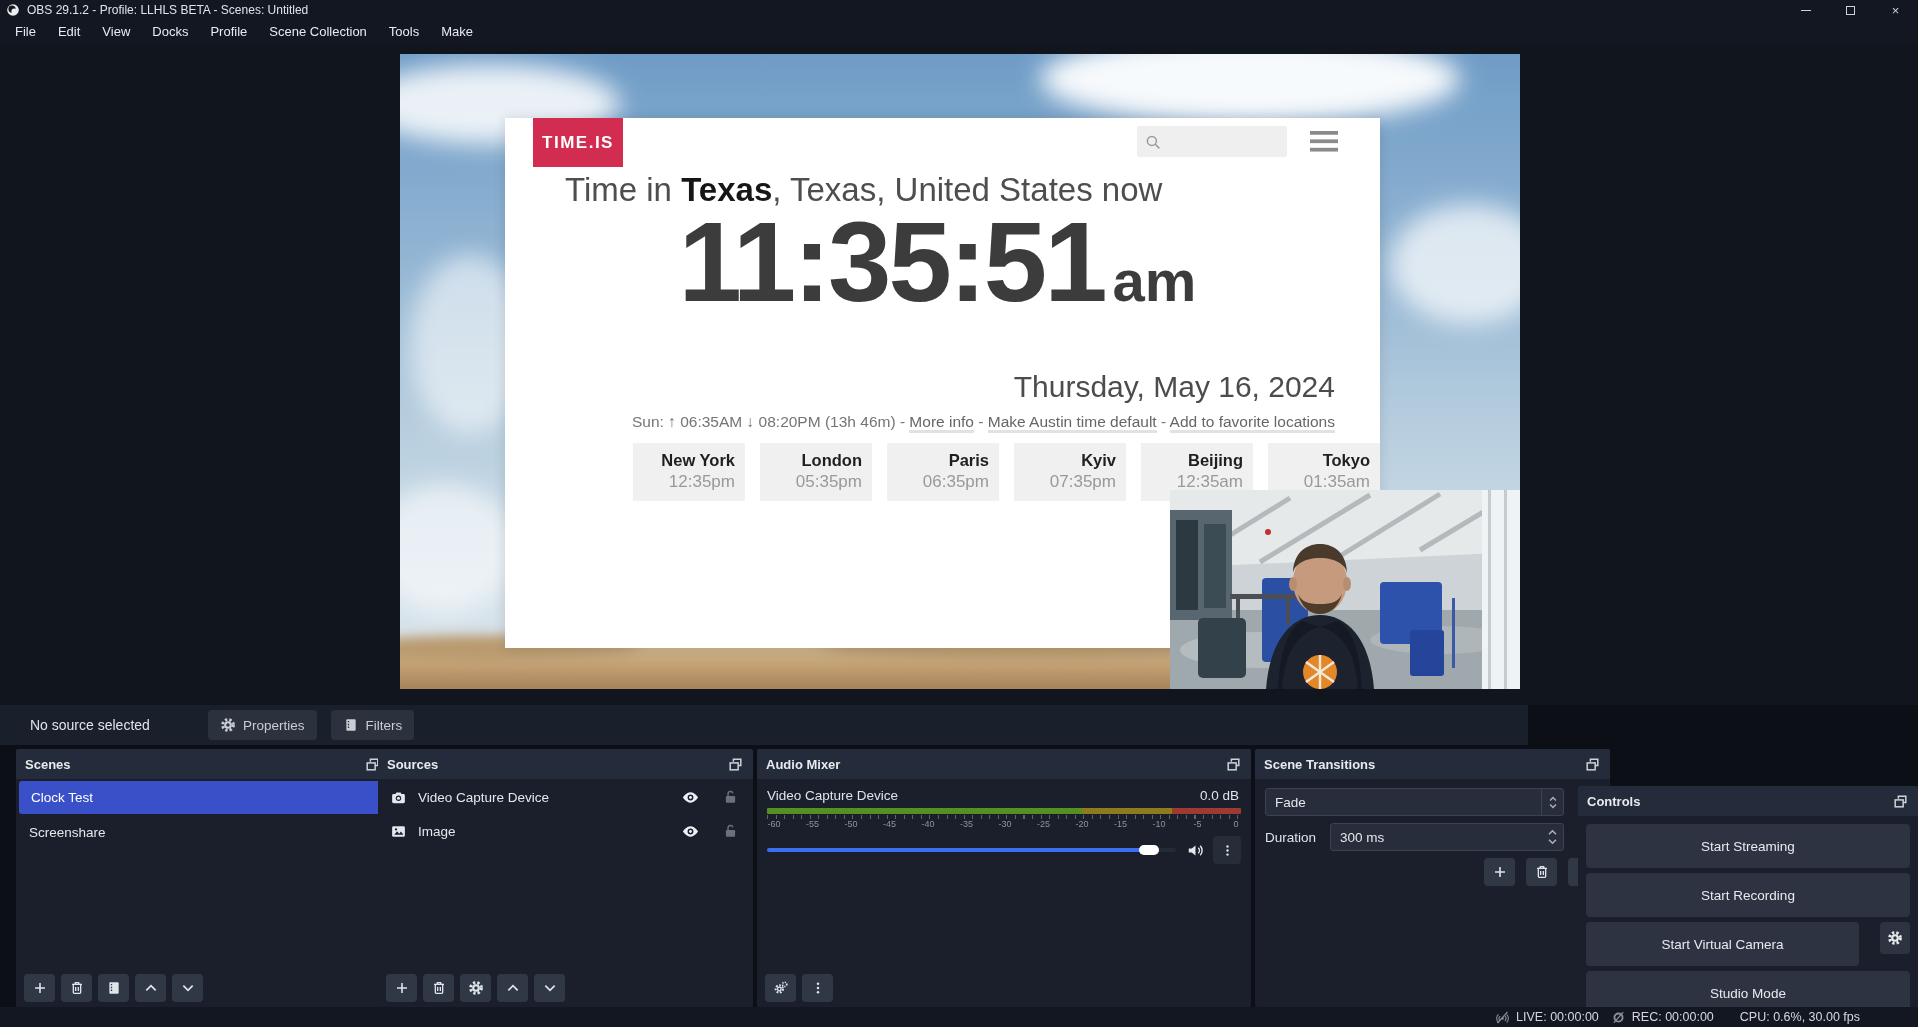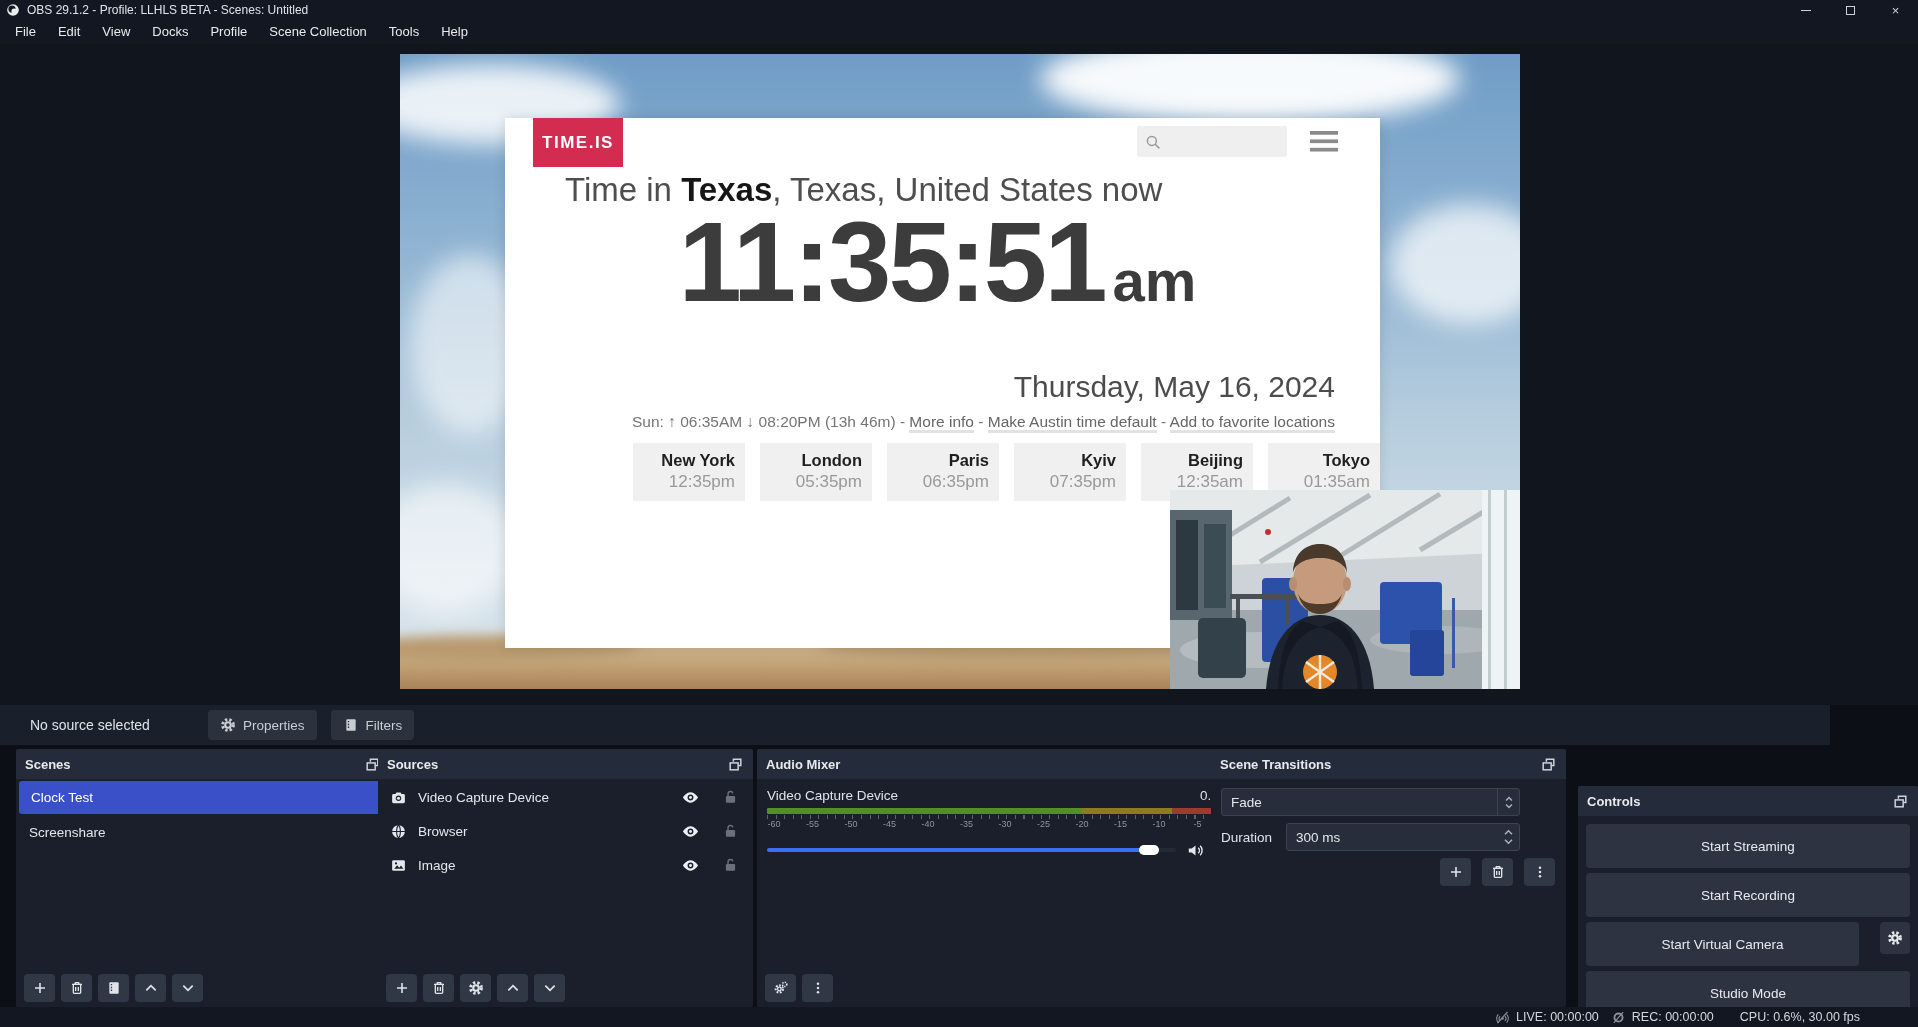--- a/index.html
+++ b/index.html
@@ -57,21 +57,21 @@
   .ti-sun { position:absolute; right:45px; top:295px; font-size:15.5px; color:#757575; white-space:nowrap; }
   .ti-sun a { color:#666; text-decoration:none; border-bottom:3px solid #e2e2e2; }
   .ti-cities { position:absolute; left:128px; top:325px; display:flex; gap:15px; }
   .city-block { width:112px; height:58px; background:#f0f0f0; text-align:right; padding:8px 10px 0 0; }
   .city-name { font-size:16.5px; font-weight:bold; color:#1f1f1f; }
   .city-time { font-size:17px; color:#999; margin-top:2px; }
 
   .webcam { position:absolute; right:0; bottom:0; width:350px; height:199px; background:#cfd4d6; }
 
   
-  .src-toolbar { position:absolute; left:0; top:705px; width:1830px; height:40px; background:#1a202b;
+  .src-toolbar { position:absolute; left:0; top:705px; width:1528px; height:40px; background:#1a202b;
     display:flex; align-items:center; }
   .src-status { margin-left:30px; font-size:14px; color:#dfe3ea; width:178px; }
   .tool-button { height:30px; background:#2b313d; border:none; border-radius:4px; color:#c9cdd4;
     font-size:13.5px; display:flex; align-items:center; gap:7px; padding:0 12px; margin-right:14px;
     font-family:inherit; }
   .tool-button svg { width:16px; height:16px; }
 
   
   .panel { position:absolute; top:749px; height:258px; background:#1a1f2b; border-radius:2px; overflow:hidden; }
   .panel-header { height:30px; background:#242b3a; display:flex; align-items:center; padding:0 9px; }
@@ -111,21 +111,21 @@
   .vol-row { display:flex; align-items:center; margin:7px 10px 0 10px; }
   .vol-slider { position:relative; flex:1; height:12px; margin-right:10px; }
   .vol-track { position:absolute; left:0; right:0; top:4px; height:4px; border-radius:2px;
     background:linear-gradient(90deg,var(--slider-blue,#3a6ff0) 0 93%,#242a36 93% 100%); }
   .vol-handle { position:absolute; left:91%; top:1px; width:20px; height:10px; border-radius:5px; background:#fff; }
   .vol-speaker { width:19px; height:19px; color:#e4e7ec; margin-right:8px; }
   .mini-btn { width:28px; height:28px; background:#262c38; border:none; border-radius:4px; color:#dfe3ea;
     display:flex; align-items:center; justify-content:center; }
   .mini-btn svg { width:15px; height:15px; }
 
-  .panel-transitions { left:1211px; width:355px; }
+  .panel-transitions { left:1255px; width:355px; }
   .combo { position:absolute; left:10px; top:39px; width:299px; height:28px; background:#272d3a;
     border:1px solid #3b4252; border-radius:3px; display:flex; align-items:center;justify-content:flex-end; }
   .combo-text { flex:1; padding-left:9px; font-size:13.5px; color:#e4e7ec; }
   .combo-arrows { width:22px; height:100%; border-left:1px solid #3b4252; display:flex; align-items:center;
     justify-content:center; color:#aab0bb; }
   .combo-arrows svg { width:10px; height:17px; }
   .dur-label { position:absolute; left:10px; top:81px; font-size:13.5px; color:#dfe3ea; }
   .spinbox { position:absolute; left:75px; top:74px; width:234px; height:28px; background:#272d3a;
     border:1px solid #3b4252; border-radius:3px; display:flex; align-items:center; }
   .spin-val { flex:1; padding-left:9px; font-size:13.5px; color:#e4e7ec; }
@@ -177,21 +177,21 @@
   </header>
 
   <nav class="menubar">
     <span class="menu-item">File</span>
     <span class="menu-item">Edit</span>
     <span class="menu-item">View</span>
     <span class="menu-item">Docks</span>
     <span class="menu-item">Profile</span>
     <span class="menu-item">Scene Collection</span>
     <span class="menu-item">Tools</span>
-    <span class="menu-item">Help</span>
+    <span class="menu-item">Make</span>
   </nav>
 
   <section class="preview-area">
     <div class="video-frame">
       <div class="cloud c1"></div>
       <div class="cloud c2"></div>
       <div class="cloud c3"></div>
       <div class="cloud c4"></div>
       <div class="cloud c5"></div>
       <div class="desert">
@@ -368,35 +368,20 @@
           <path d="M12 5.5C6.5 5.5 2.5 12 2.5 12s4 6.5 9.5 6.5 9.5-6.5 9.5-6.5-4-6.5-9.5-6.5zm0 10.2a3.7 3.7 0 110-7.4 3.7 3.7 0 010 7.4z"></path>
           <circle cx="12" cy="12" r="1.8"></circle>
         </svg>
       <svg class="row-lock" viewBox="0 0 24 24">
           <rect x="5.5" y="10" width="13" height="9.5" rx="1.5" fill="currentColor"></rect>
           <path d="M8.5 10V7a3.5 3.5 0 016.9-.9" fill="none" stroke="currentColor" stroke-width="2"></path>
         </svg>
     </div>
     <div class="source-row">
       <svg class="s-icon" viewBox="0 0 24 24">
-          <circle cx="12" cy="12" r="9" fill="currentColor"></circle>
-          <path d="M3 12h18M12 3c3.5 3 3.5 15 0 18M12 3c-3.5 3-3.5 15 0 18" fill="none" stroke="#1a1f2b" stroke-width="1.6"></path>
-        </svg>
-      <span class="s-label">Browser</span>
-      <svg class="row-eye" viewBox="0 0 24 24" fill="currentColor">
-          <path d="M12 5.5C6.5 5.5 2.5 12 2.5 12s4 6.5 9.5 6.5 9.5-6.5 9.5-6.5-4-6.5-9.5-6.5zm0 10.2a3.7 3.7 0 110-7.4 3.7 3.7 0 010 7.4z"></path>
-          <circle cx="12" cy="12" r="1.8"></circle>
-        </svg>
-      <svg class="row-lock" viewBox="0 0 24 24">
-          <rect x="5.5" y="10" width="13" height="9.5" rx="1.5" fill="currentColor"></rect>
-          <path d="M8.5 10V7a3.5 3.5 0 016.9-.9" fill="none" stroke="currentColor" stroke-width="2"></path>
-        </svg>
-    </div>
-    <div class="source-row">
-      <svg class="s-icon" viewBox="0 0 24 24">
           <rect x="3" y="4.5" width="18" height="15" rx="2" fill="currentColor"></rect>
           <path d="M6 16.5l4-5 3 3.5 2.5-3 3.5 4.5z" fill="#1a1f2b"></path>
           <circle cx="8.5" cy="9" r="1.6" fill="#1a1f2b"></circle>
         </svg>
       <span class="s-label">Image</span>
       <svg class="row-eye" viewBox="0 0 24 24" fill="currentColor">
           <path d="M12 5.5C6.5 5.5 2.5 12 2.5 12s4 6.5 9.5 6.5 9.5-6.5 9.5-6.5-4-6.5-9.5-6.5zm0 10.2a3.7 3.7 0 110-7.4 3.7 3.7 0 010 7.4z"></path>
           <circle cx="12" cy="12" r="1.8"></circle>
         </svg>
       <svg class="row-lock" viewBox="0 0 24 24">

